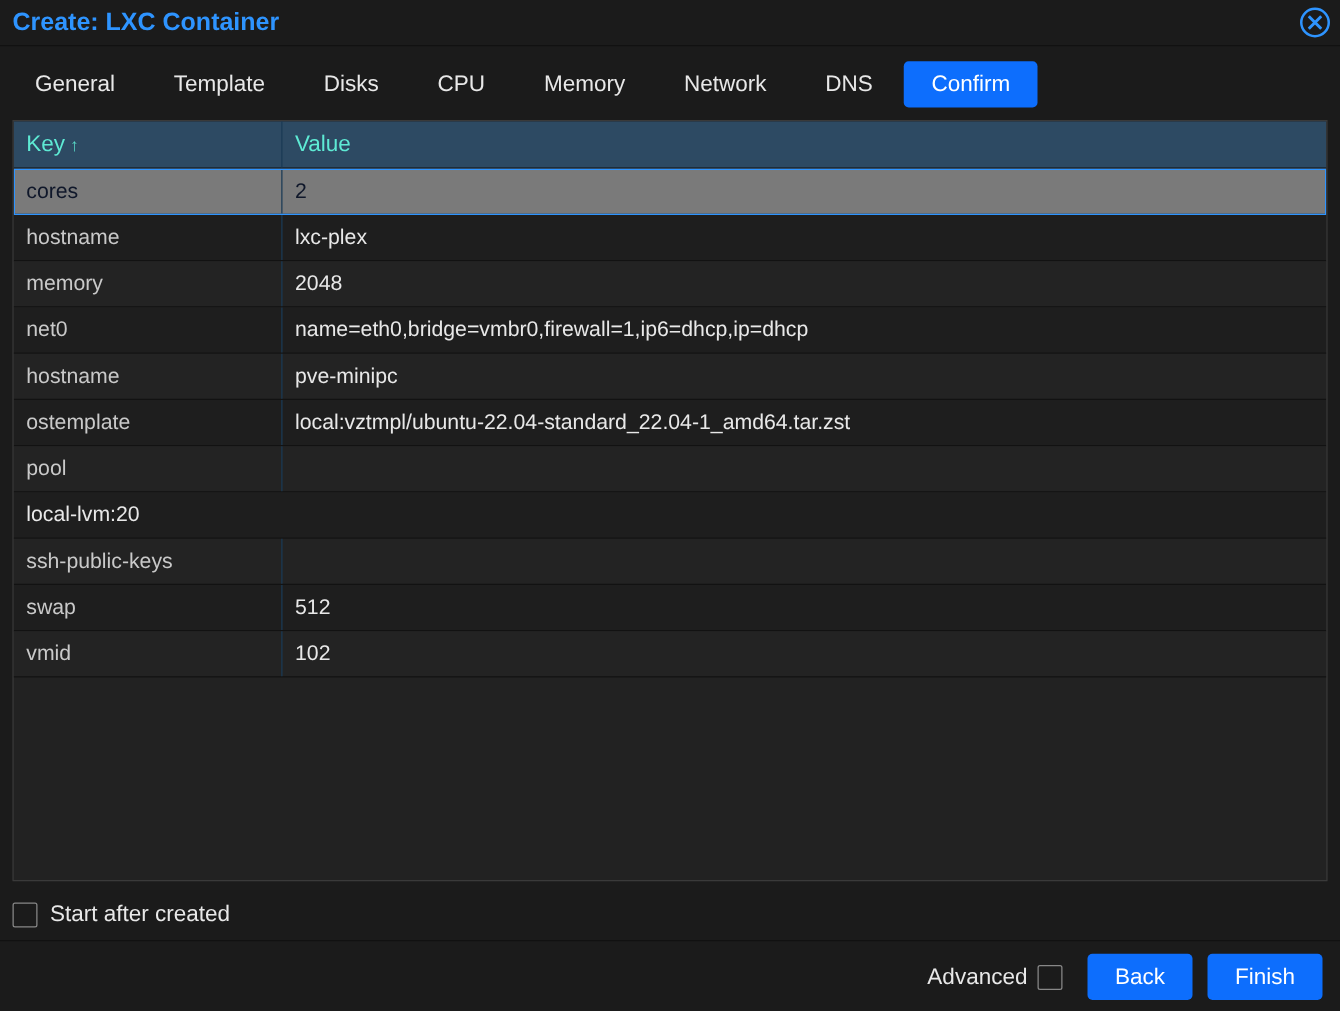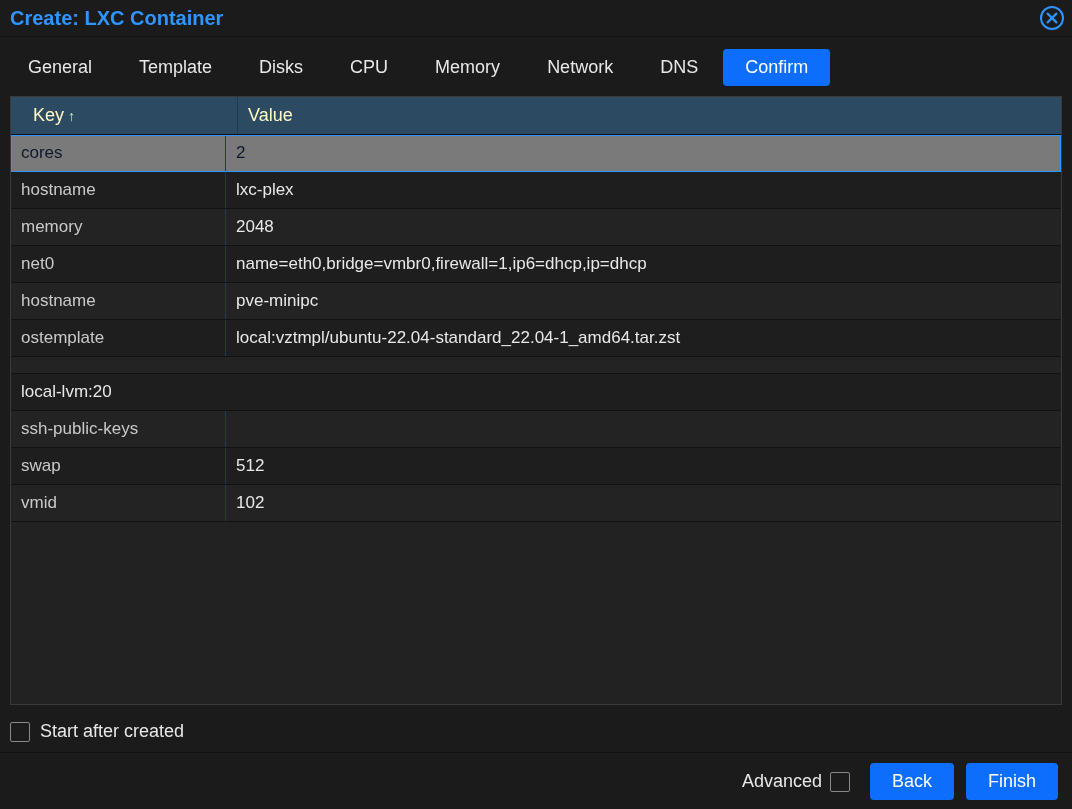--- a/index.html
+++ b/index.html
@@ -80,24 +80,23 @@
     overflow:hidden;
   }
   .table{
     flex:1;
     display:flex;flex-direction:column;
     overflow:auto;
   }
   .thead{
     display:flex;
     background:var(--header-row);
-    color:#fef9c3;
+    color:#5eead4;
     font-size:18px;
     border-bottom:1px solid #111;
-    padding-left:12px;
   }
   .th{
     padding:8px 10px;
     display:flex;align-items:center;gap:4px;
   }
   .col-key{width:215px;box-sizing:border-box;border-right:1px solid #1a3a55;}
   .col-val{flex:1;}
   .sort-arrow{font-size:14px;opacity:.9;}
 
   .tbody{flex:1;background:var(--panel);}
@@ -198,20 +197,21 @@
           </div>
           <div class="tr">
             <div class="td col-key">hostname</div>
             <div class="td col-val">pve-minipc</div>
           </div>
           <div class="tr">
             <div class="td col-key">ostemplate</div>
             <div class="td col-val">local:vztmpl/ubuntu-22.04-standard_22.04-1_amd64.tar.zst</div>
           </div>
           <div class="tr">
+            <div class="td col-key">pool</div>
             <div class="td col-val"></div>
           </div>
           <div class="tr">
             <div class="td col-val">local-lvm:20</div>
           </div>
           <div class="tr">
             <div class="td col-key">ssh-public-keys</div>
             <div class="td col-val"></div>
           </div>
           <div class="tr">

